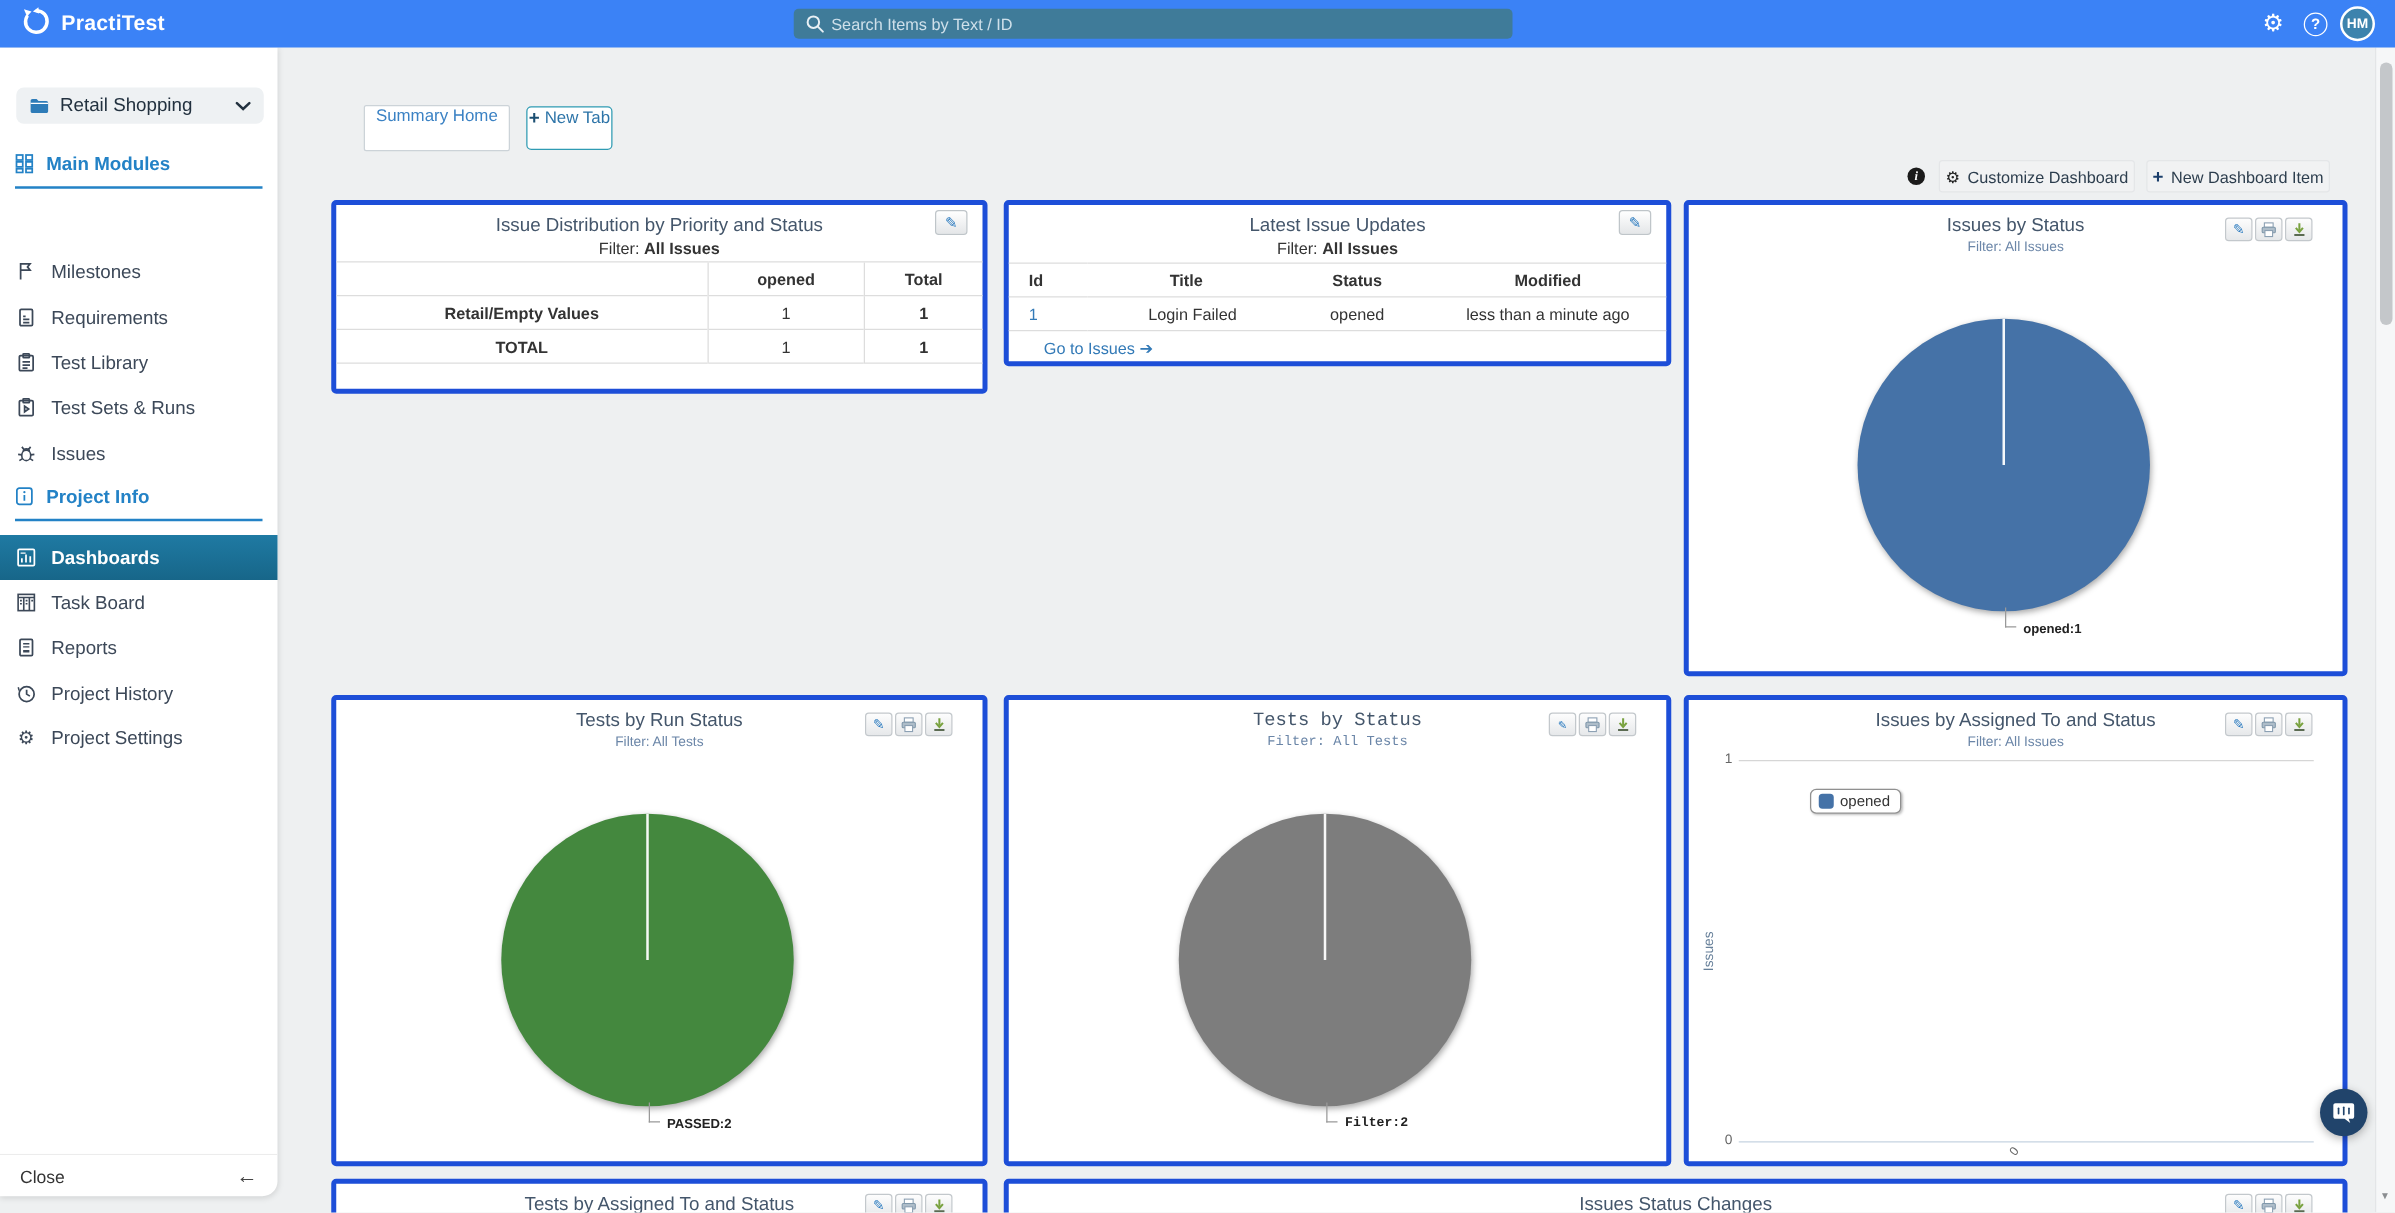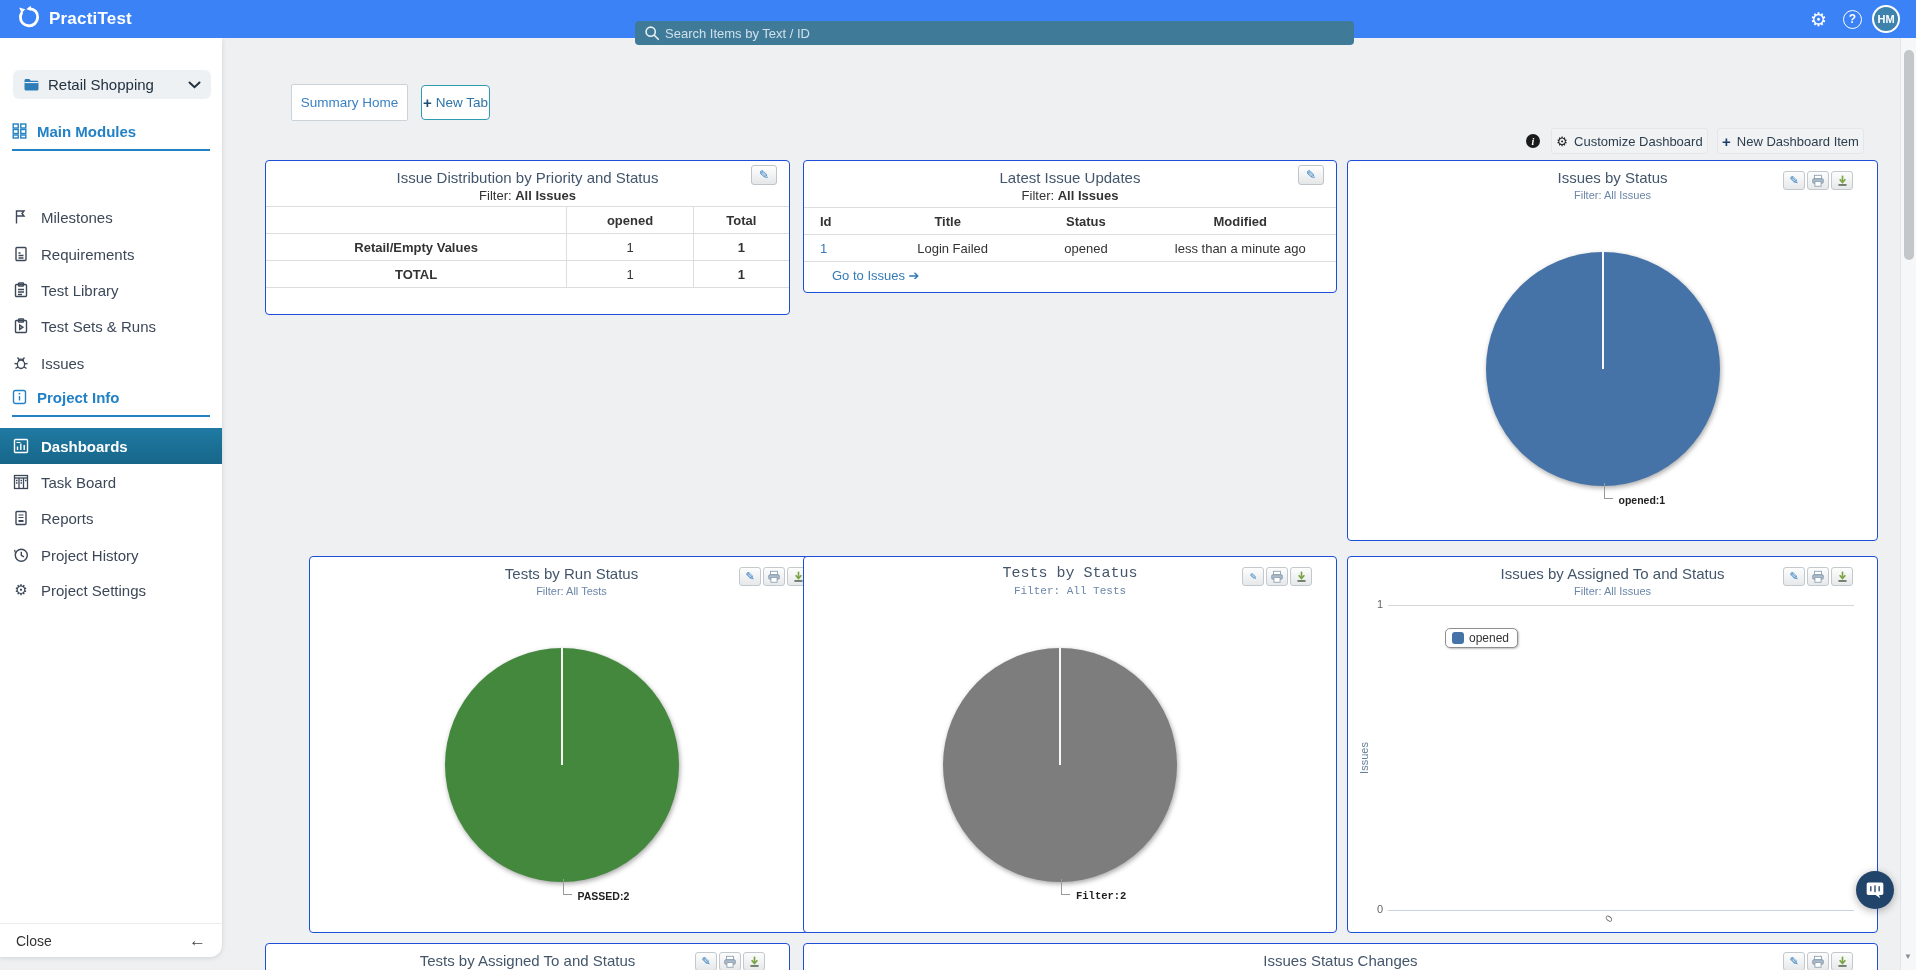--- a/index.html
+++ b/index.html
@@ -3,21 +3,21 @@
 <meta charset="utf-8">
 <style>
   * { box-sizing: border-box; margin: 0; padding: 0; }
   html,body { width:1916px; height:970px; overflow:hidden; }
   body { font-family:"Liberation Sans", sans-serif; background:#eef0f1; position:relative; color:#333; }
 
   
   .topbar { position:absolute; left:0; top:0; width:1916px; height:38px; background:#3b82f6; z-index:30; }
   .brand { position:absolute; left:16px; top:0; height:38px; display:flex; align-items:center; gap:7px; color:#fff; }
   .brand-name { font-size:17px; font-weight:bold; letter-spacing:.2px; }
-  .searchwrap { position:absolute; left:635px; top:21px; width:719px; height:24px; background:#3f7b99; border-radius:4px; }
+  .searchwrap { position:absolute; left:635px; top:7px; width:575px; height:24px; background:#3f7b99; border-radius:4px; }
   .searchwrap svg { position:absolute; left:9px; top:4px; }
   .searchwrap input { position:absolute; left:30px; top:0; width:630px; height:24px; background:transparent; border:none; outline:none; color:#fff; font-size:13px; font-family:"Liberation Sans",sans-serif; }
   .searchwrap input::placeholder { color:#cfe0ea; }
   .tb-ico { position:absolute; top:0; height:38px; display:flex; align-items:center; color:#fff; cursor:pointer; }
   .tb-gear { left:1810px; font-size:19px; }
   .tb-help { left:1843px; }
   .help-circle { width:19px; height:19px; border:1.7px solid #fff; border-radius:50%; font-size:12px; font-weight:bold; display:flex; align-items:center; justify-content:center; }
   .avatar { position:absolute; left:1872px; top:5px; width:28px; height:28px; border-radius:50%; background:#3d83ad; border:2px solid #fff; color:#fff; font-size:11px; font-weight:bold; display:flex; align-items:center; justify-content:center; cursor:pointer; }
 
   
@@ -26,33 +26,33 @@
   .proj-select .pname { font-size:15px; font-weight:500; color:#22313f; flex:1; }
   .sec-head { position:absolute; left:12px; width:198px; height:26px; display:flex; align-items:center; gap:10px; color:#2382c6; font-weight:bold; font-size:15px; }
   .sec-line { position:absolute; left:12px; width:198px; height:0; border-top:2.5px solid #2382c6; }
   .s-item { position:absolute; left:0; width:222px; height:30px; display:flex; align-items:center; gap:12px; padding-left:13px; color:#3c4858; font-size:15px; cursor:pointer; }
   .s-item svg { flex:0 0 16px; }
   .s-item.active { height:36px; background:linear-gradient(#1f7aa3,#176689); color:#fff; font-weight:bold; }
   .close-row { position:absolute; left:0; top:885px; width:222px; height:34px; border-top:1px solid #ececec; display:flex; align-items:center; padding:0 16px; font-size:14px; color:#333; cursor:pointer; border-radius:0 0 12px 0; }
   .close-row .arr { margin-left:auto; font-size:17px; color:#444; }
 
   
-  .tab { position:absolute; height:37px; background:#fff; border:1px solid #ccd3d8; display:flex; align-items:center; justify-content:center; font-size:13.5px; cursor:pointer; }
+  .tab { position:absolute; height:37px; background:#fff; border:1px solid #ccd3d8; display:flex; justify-content:center; font-size:13.5px; cursor:pointer; }
   .tab-summary { left:291px; top:84px; width:117px; color:#3b82c4; border-radius:2px; }
   .tab-new { left:421px; top:85px; width:69px; height:35px; border:1px solid #2f9bb3; border-radius:4px; color:#2d74a8; gap:4px; }
   .tab-new .plus { color:#1b4f72; font-weight:bold; font-size:15px; }
   .info-dot { position:absolute; left:1526px; top:134px; width:14px; height:14px; border-radius:50%; background:#1b1b1b; color:#fff; font-size:10px; font-weight:bold; font-style:italic; display:flex; align-items:center; justify-content:center; font-family:"Liberation Serif",serif; cursor:pointer; }
   .tool-btn { position:absolute; top:128px; height:26px; background:#f1f2f3; border:1px solid #e4e6e8; border-radius:3px; display:flex; align-items:center; justify-content:center; gap:6px; font-size:13px; color:#2d3e4e; cursor:pointer; }
   .btn-customize { left:1551px; width:157px; }
   .btn-newitem { left:1717px; width:147px; }
   .tool-btn .g { font-size:13px; color:#222; }
   .tool-btn .plus { font-weight:bold; color:#1a3e6b; font-size:15px; }
 
   
-  .widget { position:absolute; background:#fff; border:1px solid #1d4ed8; border-radius:4px; }
+  .widget { position:absolute; background:#fff; border:4px solid #1d4ed8; border-radius:4px; }
   .w-title { position:absolute; left:0; top:8px; width:100%; text-align:center; color:#44566b; font-size:15px; }
   .w-sub { position:absolute; left:0; top:28px; width:100%; text-align:center; color:#6b86a8; font-size:11px; }
   .w-filter { position:absolute; left:0; top:27px; width:100%; text-align:center; font-size:13px; color:#333; }
   .w-filter b { font-weight:bold; }
   .edit-btn { position:absolute; top:4px; right:12px; width:26px; height:20px; border:1px solid #bfc5c9; border-radius:3px; background:linear-gradient(#ffffff,#e4e6e8); color:#2a7abf; font-size:12px; display:flex; align-items:center; justify-content:center; cursor:pointer; }
   .btn-group { position:absolute; top:10px; right:24px; display:flex; gap:2px; }
   .btn-group .cbtn { width:22px; height:19px; border:1px solid #c3c8cc; border-radius:3px; background:linear-gradient(#fdfdfd,#e6e8ea); display:flex; align-items:center; justify-content:center; cursor:pointer; font-size:11px; color:#2a7abf; }
 
   table.grid { position:absolute; left:0; width:100%; border-collapse:collapse; font-size:13px; color:#333; }
   table.grid td, table.grid th { border-top:1px solid #dddddd; height:27px; text-align:center; padding:0 4px; }
@@ -334,21 +334,21 @@
         </svg>
       </div>
   </div>
   <div class="pie" style="background:#4572a7">
       <div class="slit"></div>
     </div>
   <div class="pie-leader"></div>
   <div class="pie-label">opened:1</div>
 </div>
 
-<div class="widget" style="left:265px;top:556px;width:525px;height:377px;margin-left:44px;">
+<div class="widget" style="left:265px;top:556px;width:525px;height:377px;">
   <div class="w-title">Tests by Run Status</div>
   <div class="w-sub">Filter: All Tests</div>
   <div class="btn-group">
     <div class="cbtn">
         <span>✎</span>
       </div>
     <div class="cbtn">
         <svg width="14" height="14" viewBox="0 0 16 16">
           <rect x="4" y="1.5" width="8" height="4" fill="#fff" stroke="#8ca0b3"></rect>
           <rect x="2" y="5.5" width="12" height="5" rx="1" fill="#aebdc9" stroke="#8098ab"></rect>

